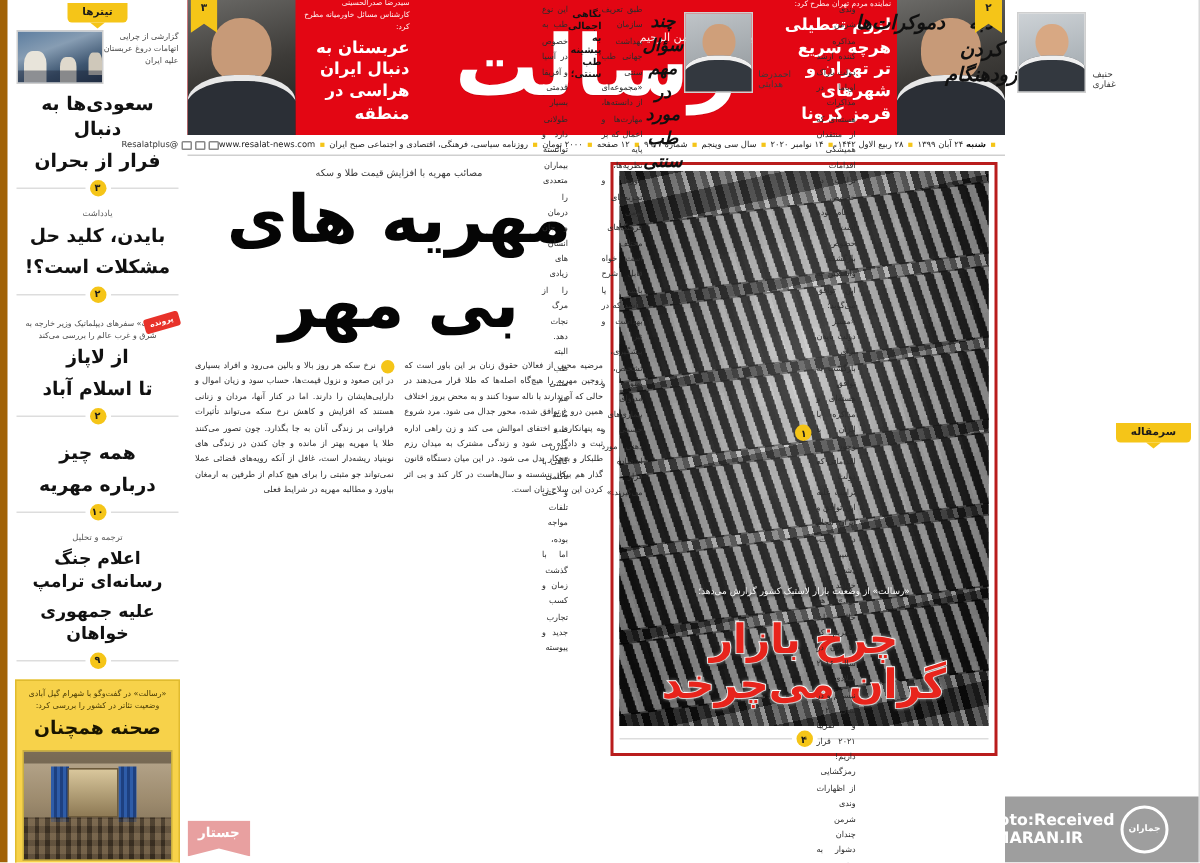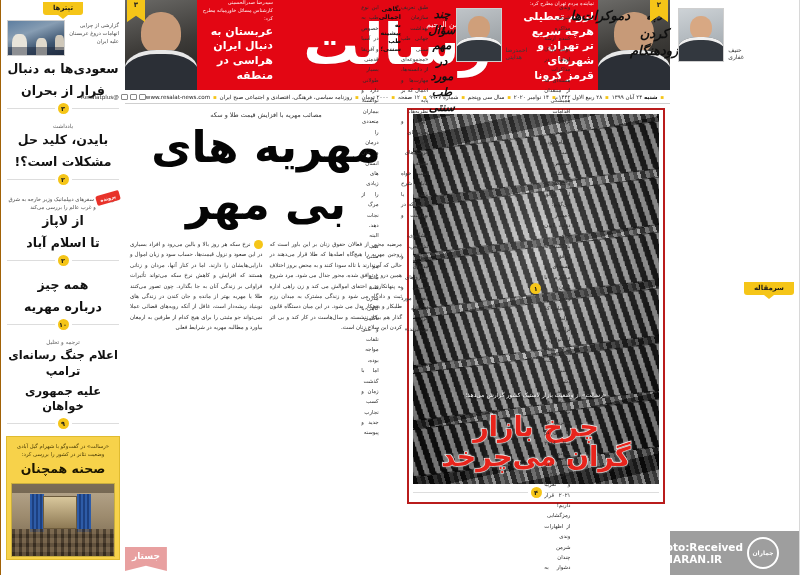--- a/index.html
+++ b/index.html
@@ -14,21 +14,21 @@
     width: 800px; height: 575px;
     background: #fdfdfd;
     display: flex;
     flex-direction: row-reverse;
   }
 
   
   .right-rail {
     width: 125px; height: 575px;
     background: #ffffff;
-    border-left: 1px solid #a16207;
+    border-left: 5px solid #a16207;
     padding: 2px 4px 0 4px;
     position: relative;
     display: flex; flex-direction: column;
   }
   .rail-tab {
     align-self: center;
     background: #f5c518;
     color: #1a1a1a;
     font-size: 7px;
     font-weight: bold;

